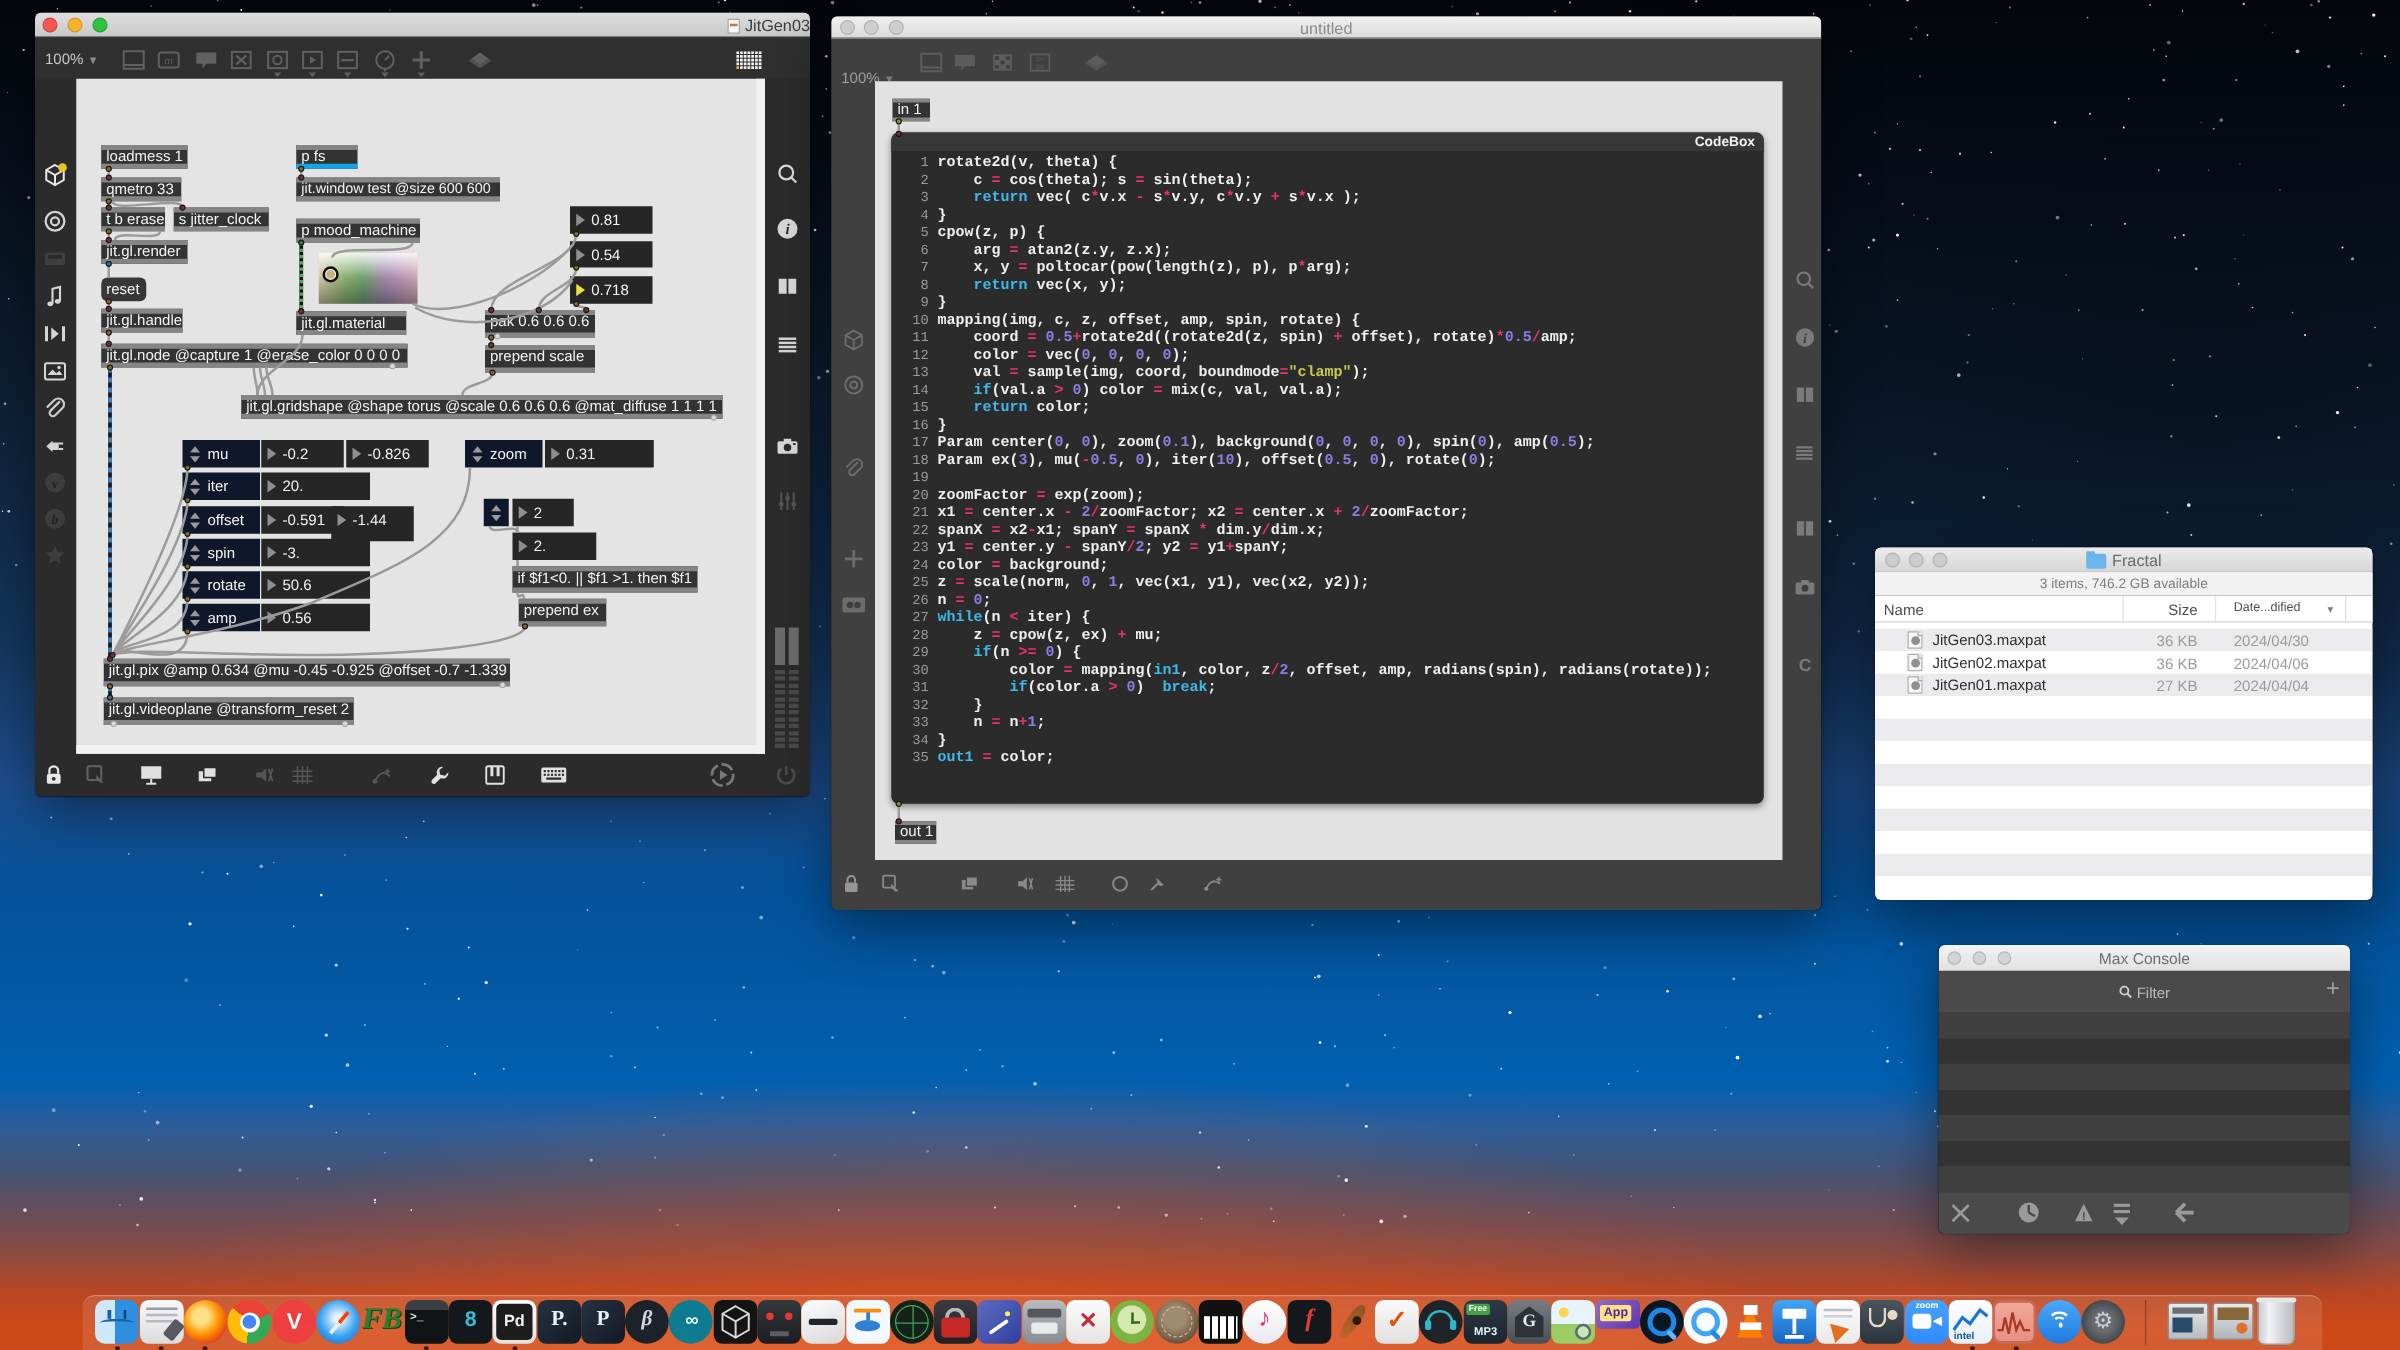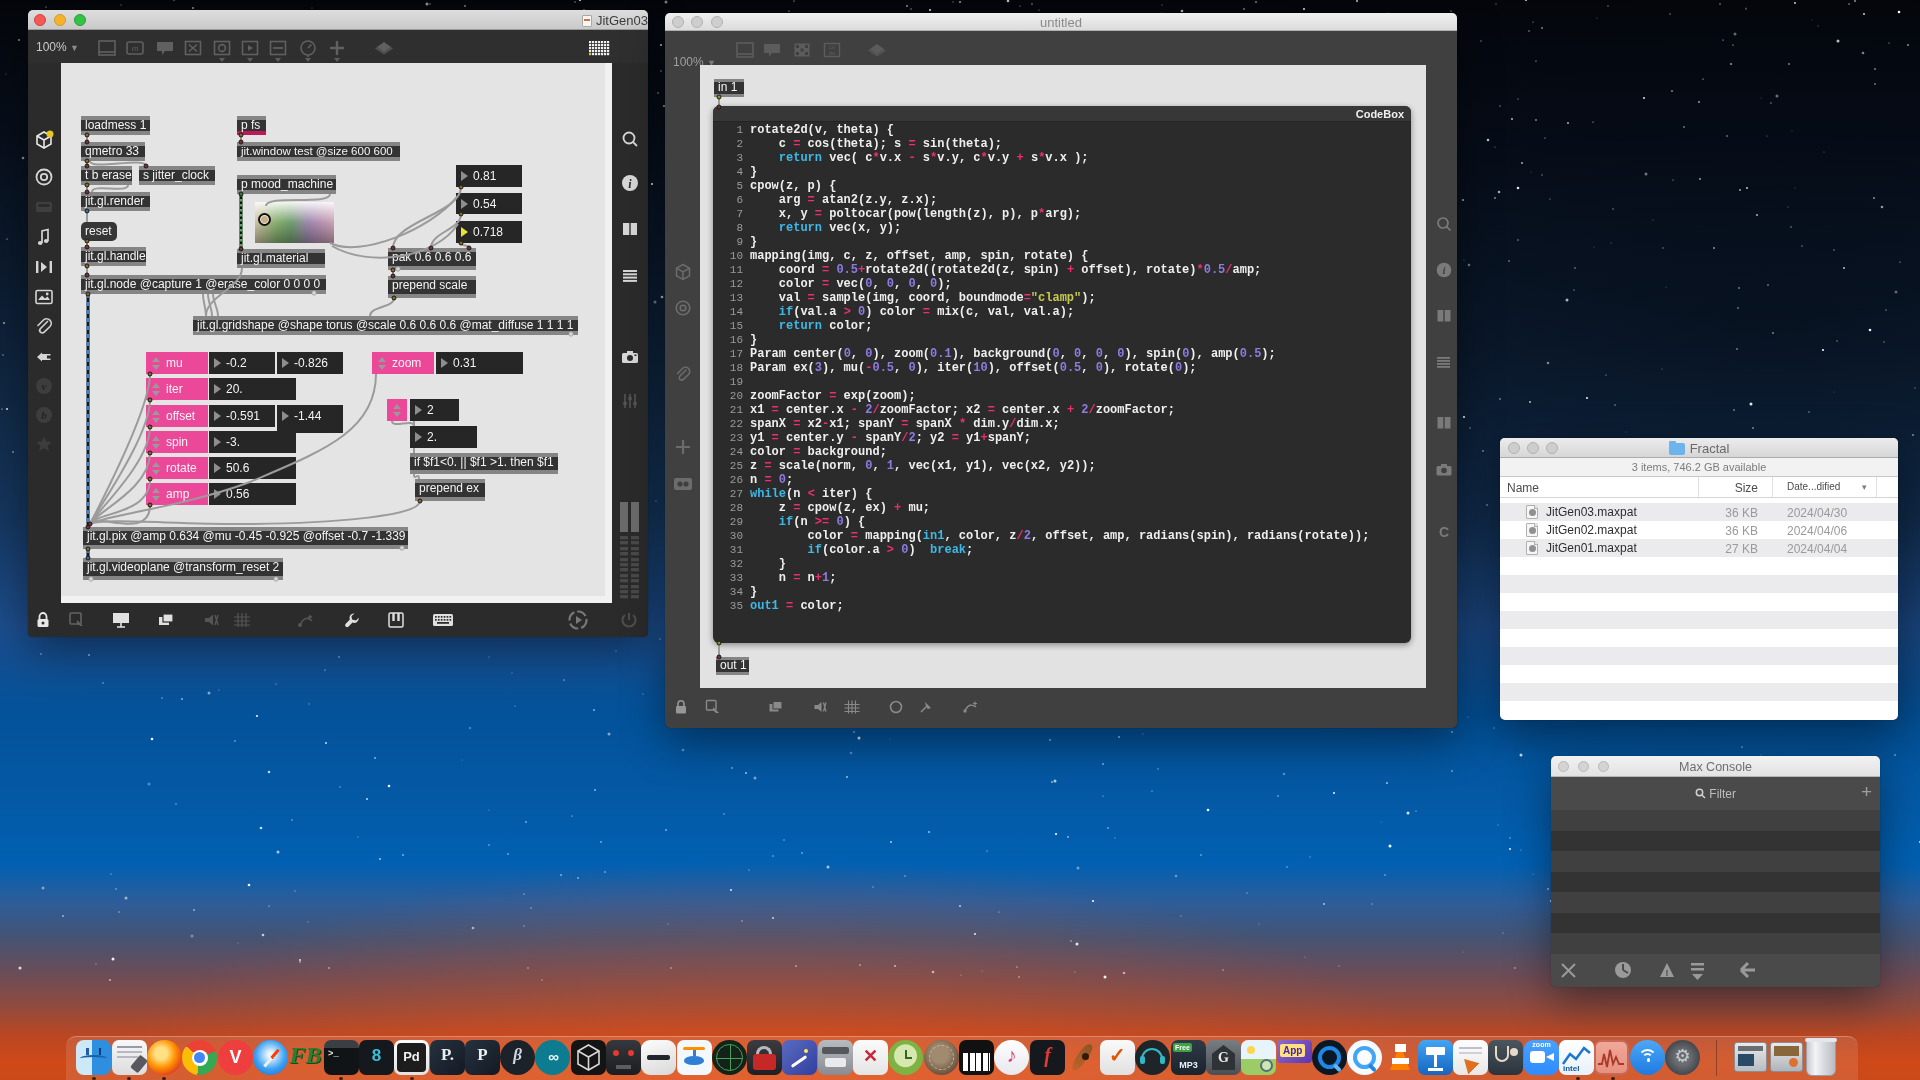--- a/index.html
+++ b/index.html
@@ -8,21 +8,21 @@
 linear-gradient(180deg,#04060b 0%,#070e1a 12%,#0b1a2d 24%,#102843 36%,#15375f 48%,#1d4e8e 58%,#03529a 66%,#0459a5 74%,#0160b2 80%,#2d5d99 83.5%,#475371 87%,#6f4c55 90.5%,#8e4b40 93%,#bc4722 96%,#cf4917 98.5%,#cb4919 100%)}
 .win{position:absolute;border-radius:5px;box-shadow:0 14px 44px rgba(0,0,0,.42),0 0 1px rgba(0,0,0,.55)}
 .tl{position:absolute;width:12px;height:12px;border-radius:50%}
 .ob,.msg,.num,.lbl{position:absolute;background:#333;color:#f4f4f4;font-size:12px;line-height:12px;white-space:nowrap;padding-left:4px;overflow:hidden}
 .ob{overflow:visible}
 .ob{line-height:11px}
 .msg{border-radius:5px;line-height:19px;background:#373737}
 .num{background:#262626;line-height:22px;padding-left:17px}
 .num .tri{position:absolute;left:5px;top:5.5px;width:0;height:0;border-top:5.5px solid transparent;border-bottom:5.5px solid transparent;border-left:7px solid #8e8e8e}
 .num .triy{position:absolute;left:5px;top:5.5px;width:0;height:0;border-top:5.5px solid transparent;border-bottom:5.5px solid transparent;border-left:7px solid #e8e432}
-.lbl{background:#ec4899;line-height:22px;padding-left:20px}
+.lbl{background:#0f172a;line-height:22px;padding-left:20px}
 .lbl .ud{position:absolute;left:6px;top:4.5px;width:0;height:0;border-left:4px solid transparent;border-right:4px solid transparent;border-bottom:5px solid #9a9a9a}
 .lbl .ud:after{content:"";position:absolute;left:-4px;top:8px;width:0;height:0;border-left:4px solid transparent;border-right:4px solid transparent;border-top:5px solid #9a9a9a}
 .cl{height:14px;font:bold 12px "Liberation Mono",monospace;color:#efefef;white-space:pre}
 .cl i{display:inline-block;width:26px;margin-right:7px;text-align:right;font:11px "Liberation Mono",monospace;color:#9a9a9a;font-style:normal}
 .cl k{color:#3db9e8;font-style:normal}
 .cl o{color:#ed2f72;font-style:normal}
 .cl n{color:#8f7be0;font-style:normal}
 .cl v{color:#c9c94e;font-style:normal}
 </style></head><body>
 <svg style="position:absolute;left:0;top:0" width="1920" height="1080">
@@ -1368,38 +1368,38 @@
 <div style="position:absolute;left:255px;top:202px;width:79px;height:41px;background:linear-gradient(to bottom,rgba(255,255,255,.9) 0%,rgba(255,255,255,0) 50%,rgba(0,0,0,.35) 100%),linear-gradient(to right,#cec2a6 0%,#84ad6c 28%,#6f9e6e 45%,#9f86ae 68%,#b892b0 85%,#c9a3b4 100%)"></div>
 <div style="position:absolute;left:258px;top:213px;width:13px;height:13px;border-radius:50%;background:#c9b185;border:2px solid #111;box-shadow:0 0 0 1px #eee inset"></div>
 <div class="ob" style="left:81px;top:116px;width:69px;height:19px;border-top:4px solid #858585;border-bottom:4px solid #858585">loadmess 1</div>
 <div class="ob" style="left:81px;top:142px;width:64px;height:19px;border-top:4px solid #858585;border-bottom:4px solid #858585">qmetro 33</div>
 <div class="ob" style="left:81px;top:166px;width:51px;height:19px;border-top:4px solid #858585;border-bottom:4px solid #858585">t b erase</div>
 <div class="ob" style="left:139px;top:166px;width:76px;height:19px;border-top:4px solid #858585;border-bottom:4px solid #858585">s jitter_clock</div>
 <div class="ob" style="left:81px;top:192px;width:69px;height:19px;border-top:4px solid #858585;border-bottom:4px solid #858585">jit.gl.render</div>
 <div class="msg" style="left:81px;top:222px;width:36px;height:19px">reset</div>
 <div class="ob" style="left:81px;top:247px;width:65px;height:19px;border-top:4px solid #858585;border-bottom:4px solid #858585">jit.gl.handle</div>
 <div class="ob" style="left:81px;top:275px;width:245px;height:19px;border-top:4px solid #858585;border-bottom:4px solid #858585">jit.gl.node @capture 1 @erase_color 0 0 0 0</div>
-<div class="ob" style="left:237px;top:116px;width:29px;height:19px;border-top:4px solid #858585;border-bottom:4px solid #be185d">p fs</div>
+<div class="ob" style="left:237px;top:116px;width:49px;height:19px;border-top:4px solid #858585;border-bottom:4px solid #0ea5e9">p fs</div>
 <div class="ob" style="left:237px;top:142px;width:163px;height:19px;font-size:11.5px;border-top:4px solid #858585;border-bottom:4px solid #858585">jit.window test @size 600 600</div>
 <div class="ob" style="left:237px;top:175px;width:99px;height:19px;border-top:4px solid #858585;border-bottom:4px solid #858585">p mood_machine</div>
 <div class="ob" style="left:237px;top:249px;width:88px;height:19px;border-top:4px solid #858585;border-bottom:4px solid #858585">jit.gl.material</div>
 <div class="num" style="left:456px;top:165px;width:66px;height:22px"><i class="tri"></i>0.81</div>
 <div class="num" style="left:456px;top:193px;width:66px;height:21px"><i class="tri"></i>0.54</div>
 <div class="num" style="left:456px;top:221px;width:66px;height:22px"><i class="triy"></i>0.718</div>
 <div class="ob" style="left:388px;top:248px;width:88px;height:22px;border-top:4px solid #858585;border-bottom:4px solid #858585">pak 0.6 0.6 0.6</div>
 <div class="ob" style="left:388px;top:276px;width:88px;height:22px;border-top:4px solid #858585;border-bottom:4px solid #858585">prepend scale</div>
 <div class="ob" style="left:193px;top:316px;width:385px;height:19px;border-top:4px solid #858585;border-bottom:4px solid #858585">jit.gl.gridshape @shape torus @scale 0.6 0.6 0.6 @mat_diffuse 1 1 1 1</div>
 <div class="lbl" style="left:146px;top:352px;width:62px;height:22px"><i class="ud"></i>mu</div>
 <div class="num" style="left:209px;top:352px;width:66px;height:22px"><i class="tri"></i>-0.2</div>
 <div class="num" style="left:277px;top:352px;width:66px;height:22px"><i class="tri"></i>-0.826</div>
 <div class="lbl" style="left:146px;top:378px;width:62px;height:22px"><i class="ud"></i>iter</div>
 <div class="num" style="left:209px;top:378px;width:87px;height:22px"><i class="tri"></i>20.</div>
 <div class="lbl" style="left:146px;top:405px;width:62px;height:22px"><i class="ud"></i>offset</div>
 <div class="num" style="left:209px;top:405px;width:66px;height:22px"><i class="tri"></i>-0.591</div>
-<div class="num" style="left:277px;top:405px;width:66px;height:28px"><i class="tri"></i>-1.44</div>
+<div class="num" style="left:265px;top:405px;width:66px;height:28px"><i class="tri"></i>-1.44</div>
 <div class="lbl" style="left:146px;top:431px;width:62px;height:22px"><i class="ud"></i>spin</div>
 <div class="num" style="left:209px;top:431px;width:87px;height:22px"><i class="tri"></i>-3.</div>
 <div class="lbl" style="left:146px;top:457px;width:62px;height:22px"><i class="ud"></i>rotate</div>
 <div class="num" style="left:209px;top:457px;width:87px;height:22px"><i class="tri"></i>50.6</div>
 <div class="lbl" style="left:146px;top:483px;width:62px;height:22px"><i class="ud"></i>amp</div>
 <div class="num" style="left:209px;top:483px;width:87px;height:22px"><i class="tri"></i>0.56</div>
 <div class="lbl" style="left:372px;top:352px;width:62px;height:22px"><i class="ud"></i>zoom</div>
 <div class="num" style="left:436px;top:352px;width:87px;height:22px"><i class="tri"></i>0.31</div>
 <div class="lbl" style="left:387px;top:399px;width:20px;height:22px">
     <i class="ud" style="left:6px"></i>

